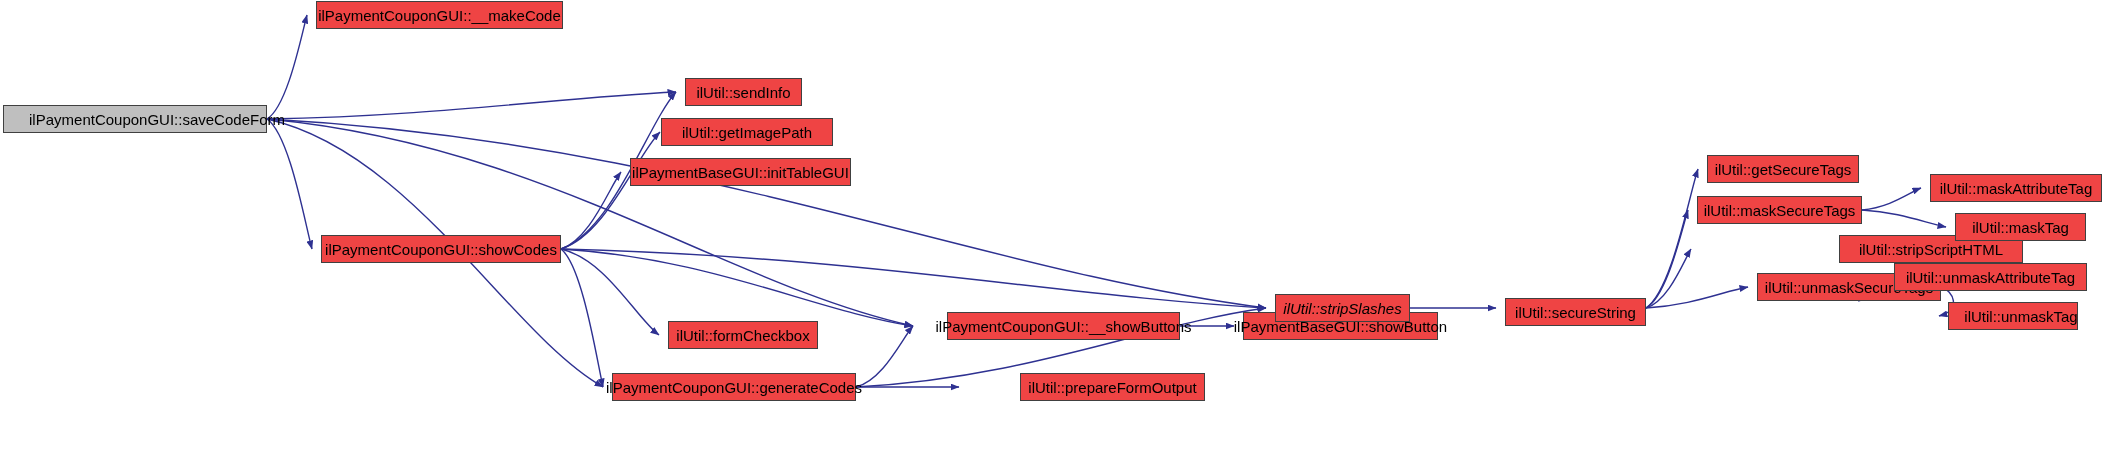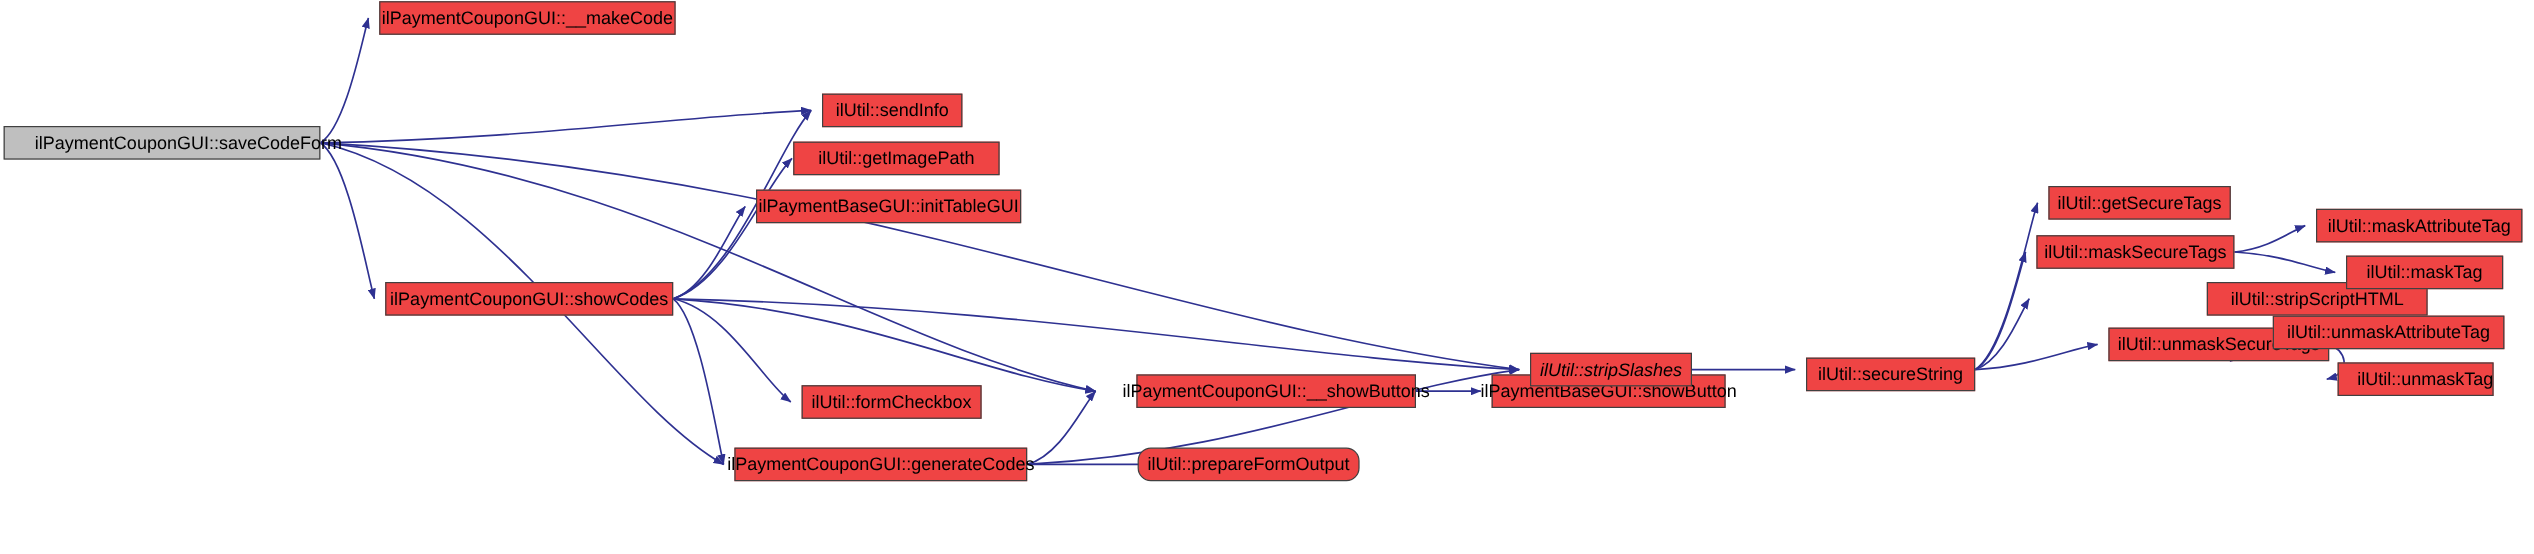--- a/index.html
+++ b/index.html
@@ -90,21 +90,21 @@
       </div>
       <div class="node" style="left: 321px; top: 235px; width: 240px; height: 28px;">
         <span>ilPaymentCouponGUI::showCodes</span>
       </div>
       <div class="node" style="left: 668px; top: 321px; width: 150px; height: 28px;">
         <span>ilUtil::formCheckbox</span>
       </div>
       <div class="node" style="left: 612px; top: 373px; width: 244px; height: 28px;">
         <span>ilPaymentCouponGUI::generateCodes</span>
       </div>
-      <div class="node" style="left: 948px; top: 373px; width: 185px; height: 28px; border-radius: 11px;">
+      <div class="node" style="left: 1020px; top: 373px; width: 185px; height: 28px;">
         <span>ilUtil::prepareFormOutput</span>
       </div>
       <div class="node" style="left: 922px; top: 312px; width: 233px; height: 28px; margin-left: 25px;">
         <span>ilPaymentCouponGUI::__showButtons</span>
       </div>
       <div class="node" style="left: 1243px; top: 312px; width: 195px; height: 28px;">
         <span>ilPaymentBaseGUI::showButton</span>
       </div>
       <div class="node" style="left: 1275px; top: 294px; width: 135px; height: 28px; font-style: italic;">
         <span>ilUtil::stripSlashes</span>

